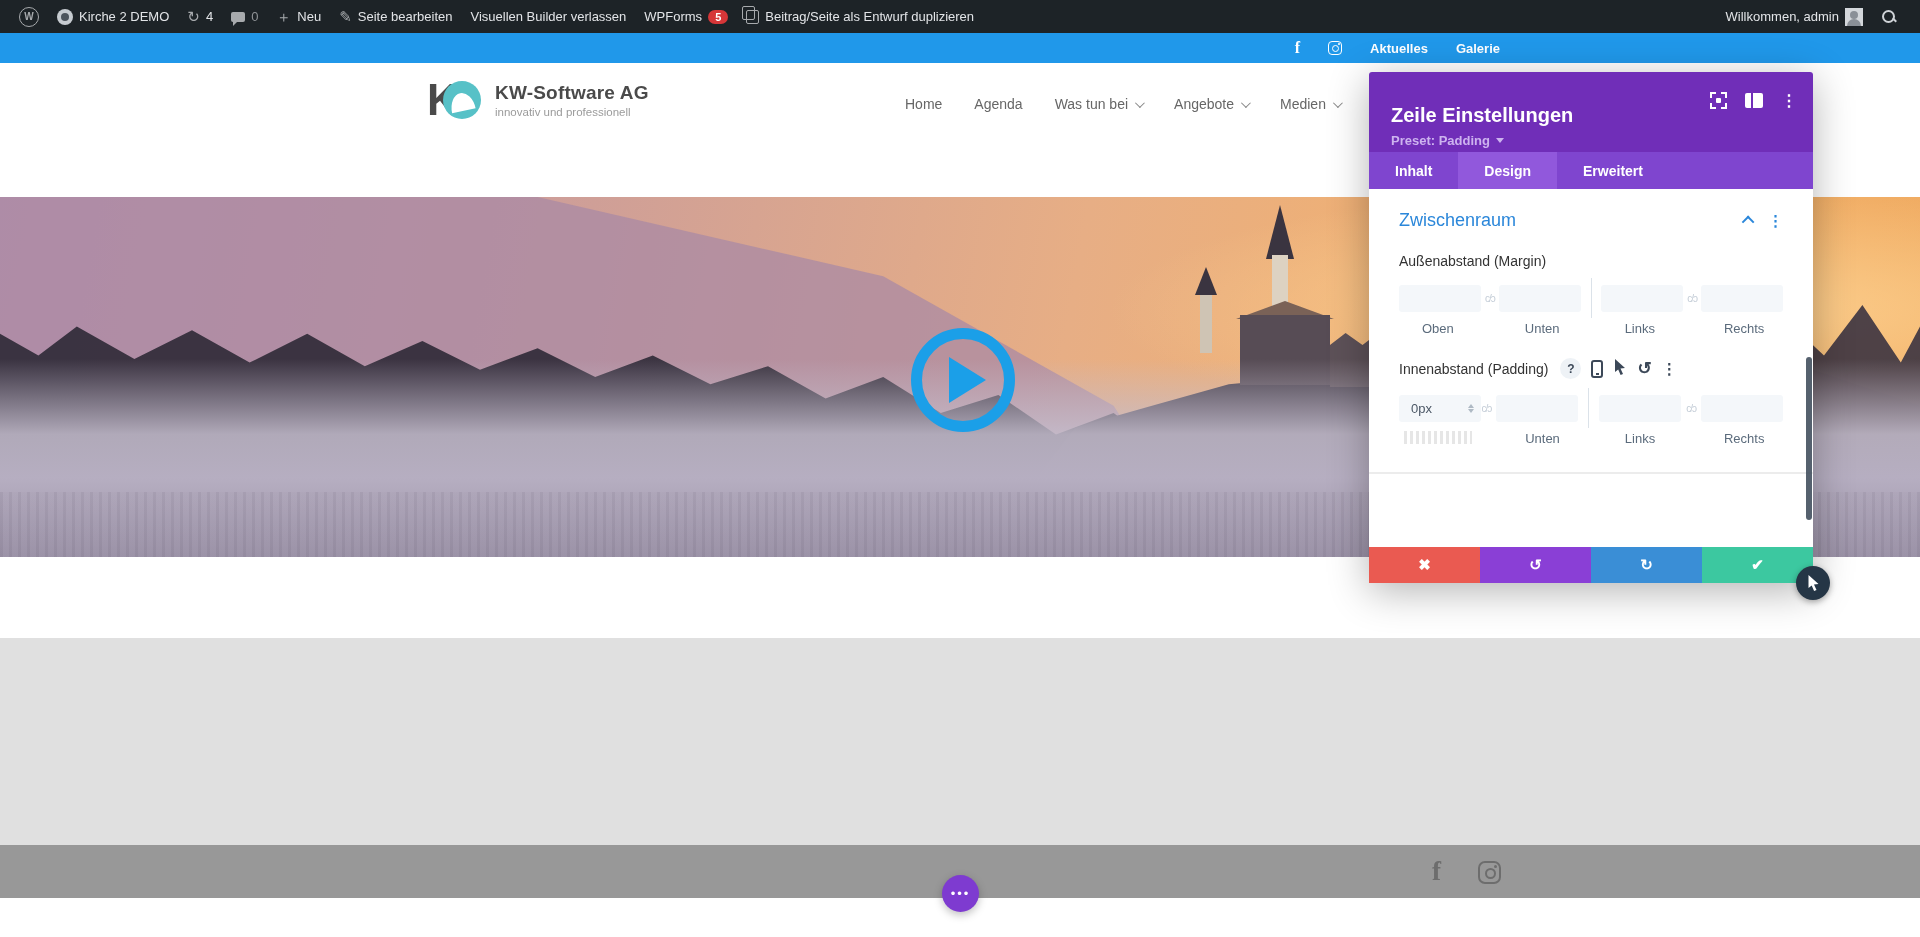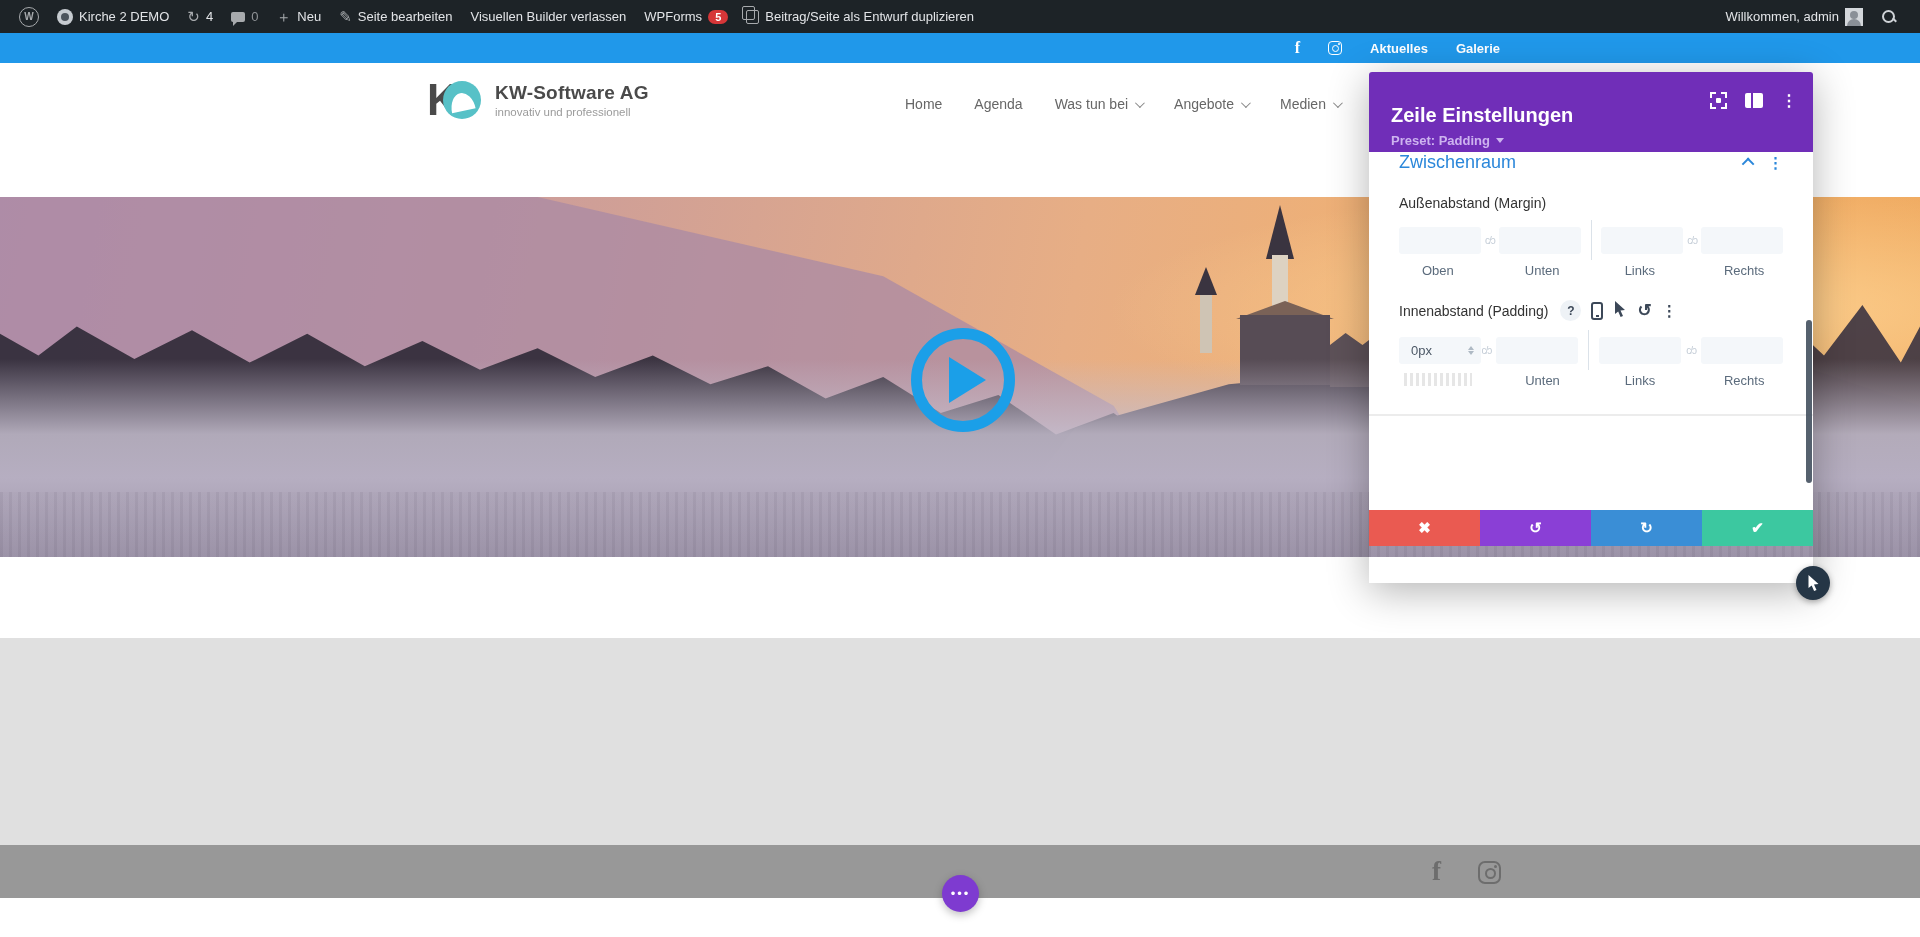--- a/index.html
+++ b/index.html
@@ -138,21 +138,21 @@
   .icon-focus:after { content:""; position:absolute; left:6px; top:6px; width:5px; height:5px; background:#fff; border-radius:1px; }
   .icon-split { width:18px; height:15px; background:#fff; border-radius:2px; position:relative; }
   .icon-split:before { content:""; position:absolute; left:6px; top:0; width:2px; height:15px; background:#702eb8; }
   .icon-kebab-w { color:#fff; font-size:16px; font-weight:bold; line-height:1; }
 
   .panel-tabs { height:37px; background:#7f45cf; display:flex; }
   .tab { padding:0 26px; display:flex; align-items:center; color:#fff; font-size:14px; font-weight:bold; cursor:pointer; }
   .tab.active { background:#9158dc; }
 
   .panel-body { background:#fff; height:358px; overflow:hidden; padding:0 30px; position:relative; }
-  .sec-head { display:flex; justify-content:space-between; align-items:center; cursor:pointer; }
+  .sec-head { display:flex; justify-content:space-between; align-items:center; padding-top:21px; cursor:pointer; }
   .sec-title { font-size:18px; color:#2b87da; }
   .sec-title.dim { color:#9fb0c1; }
   .sec-icons { display:flex; gap:14px; align-items:center; }
   .chev { width:9px; height:9px; border-right:2px solid #2b87da; border-bottom:2px solid #2b87da; }
   .chev.up { transform:rotate(-135deg) translateY(-2px); }
   .chev.down { border-color:#9fb0c1; transform:rotate(45deg) translateY(-2px); }
   .icon-kebab-b { color:#2b87da; font-size:15px; font-weight:bold; }
 
   .group-label { margin-top:22px; font-size:14px; color:#333; display:flex; align-items:center; gap:8px; }
   .hover-icons { display:flex; gap:10px; align-items:center; margin-left:4px; }
@@ -323,20 +323,25 @@
       <div class="panel-preset">
         <span>Preset: Padding</span>
         <span class="preset-caret"></span>
       </div>
       <div class="header-icons">
         <span class="hi icon-focus"></span>
         <span class="hi icon-split"></span>
         <span class="hi icon-kebab-w">⋮</span>
       </div>
     </div>
+    <div class="panel-tabs">
+      <div class="tab">Inhalt</div>
+      <div class="tab active">Design</div>
+      <div class="tab">Erweitert</div>
+    </div>
 
     <div class="panel-body">
       <div class="sec-head">
         <span class="sec-title">Zwischenraum</span>
         <span class="sec-icons">
           <span class="chev up"></span>
           <span class="icon-kebab-b">⋮</span>
         </span>
       </div>
 

